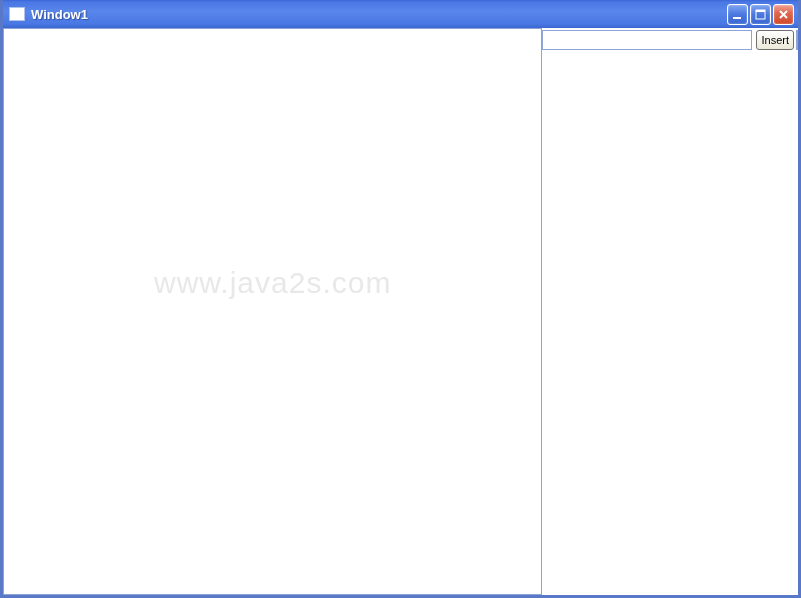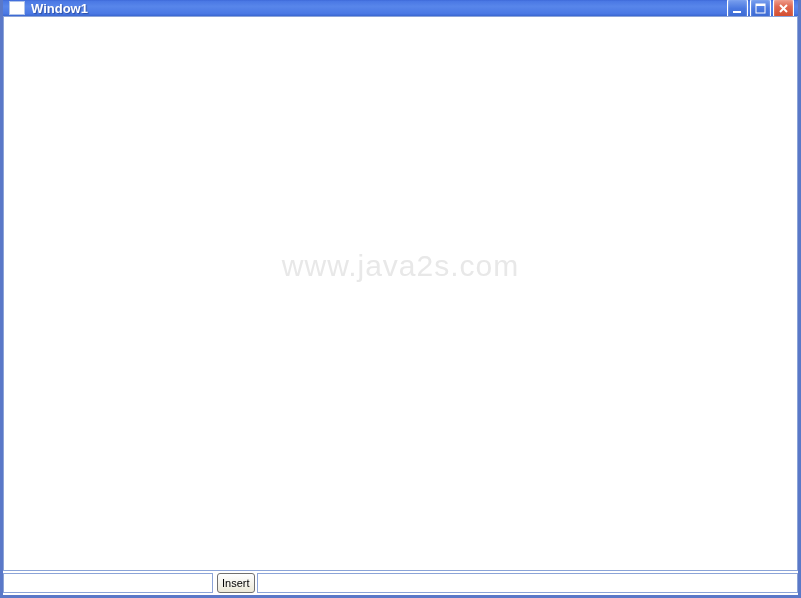--- a/index.html
+++ b/index.html
@@ -15,21 +15,21 @@
   .window {
     width: 801px;
     height: 598px;
     border: 3px solid #5a78c8;
     border-top: none;
     display: flex;
     flex-direction: column;
     position: relative;
   }
   .titlebar {
-    height: 16px;
+    height: 28px;
     background: linear-gradient(to bottom, #3d68d8 0%, #4a78e4 8%, #5886ea 40%, #4a78e4 85%, #3a66d0 100%);
     display: flex;
     align-items: center;
     padding: 0 4px 0 6px;
     color: #ffffff;
     font-size: 13px;
     font-weight: bold;
     text-shadow: 1px 1px 1px rgba(20,40,100,0.5);
     margin: -0px -0px 0 -0px;
   }
@@ -66,21 +66,21 @@
   }
   .title-btn.close {
     background: linear-gradient(to bottom, #f2a494 0%, #e06850 40%, #d04828 100%);
   }
   .title-btn svg { display:block; }
   .client-area {
     flex: 1;
     background: #ffffff;
     position: relative;
     display: flex;
-    flex-direction: column;
+    flex-direction: row;
   }
   .content-panel {
     flex: 1;
     background: #ffffff;
     border: 1px solid #8ca4d8;
     margin: 0;
     display: flex;
     align-items: center;
     justify-content: center;
     position: relative;

